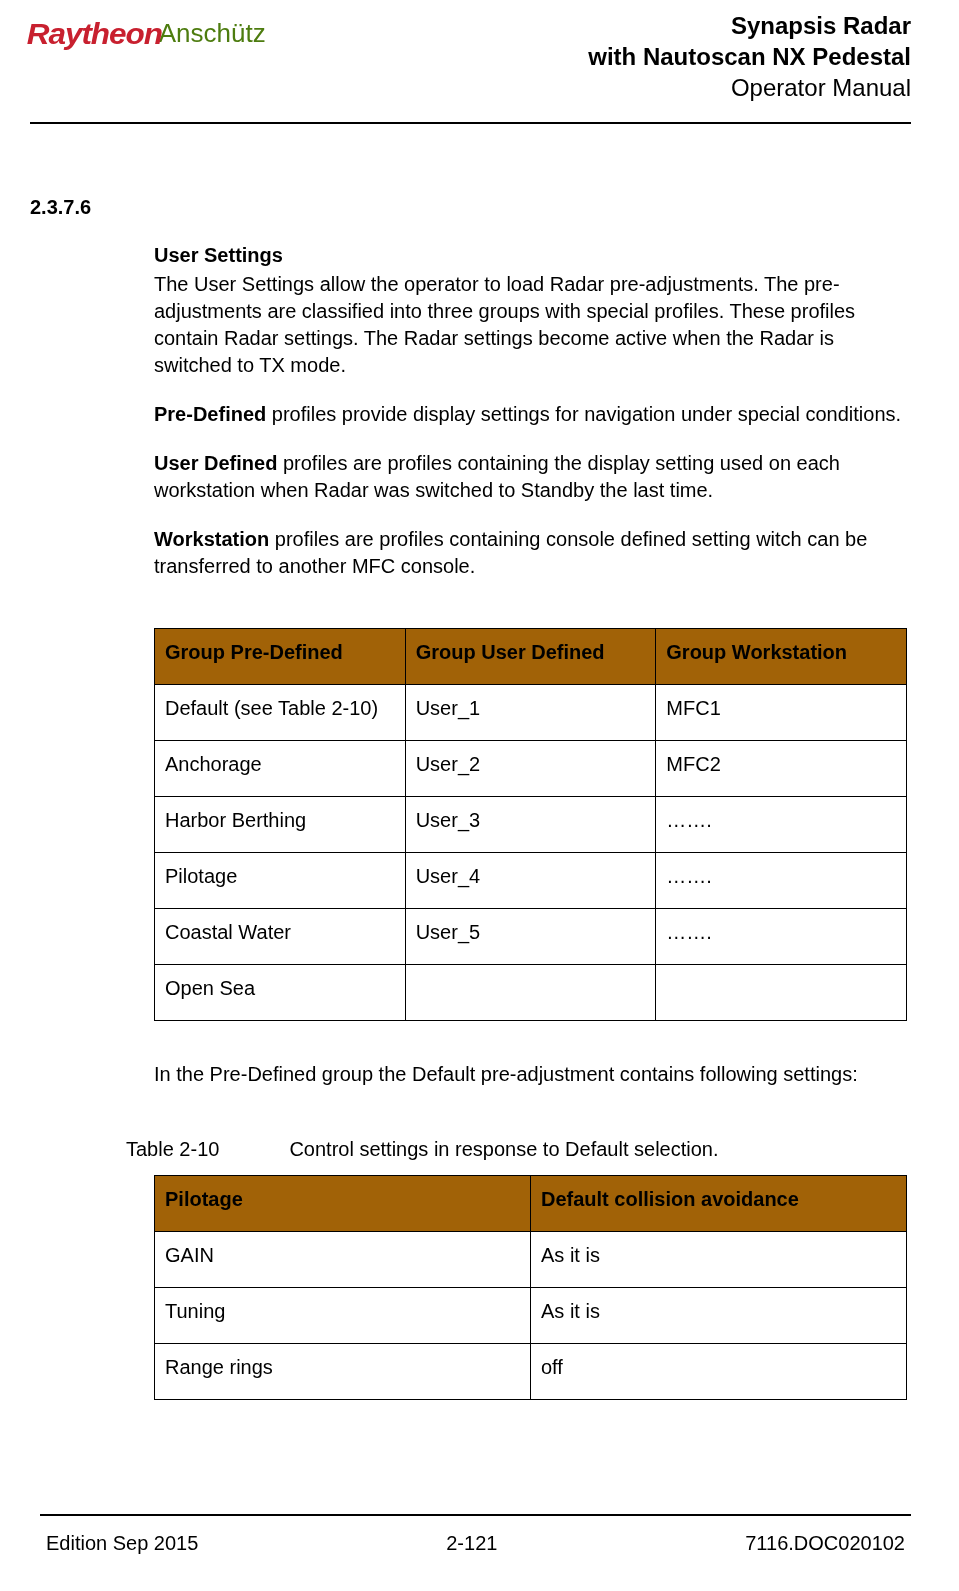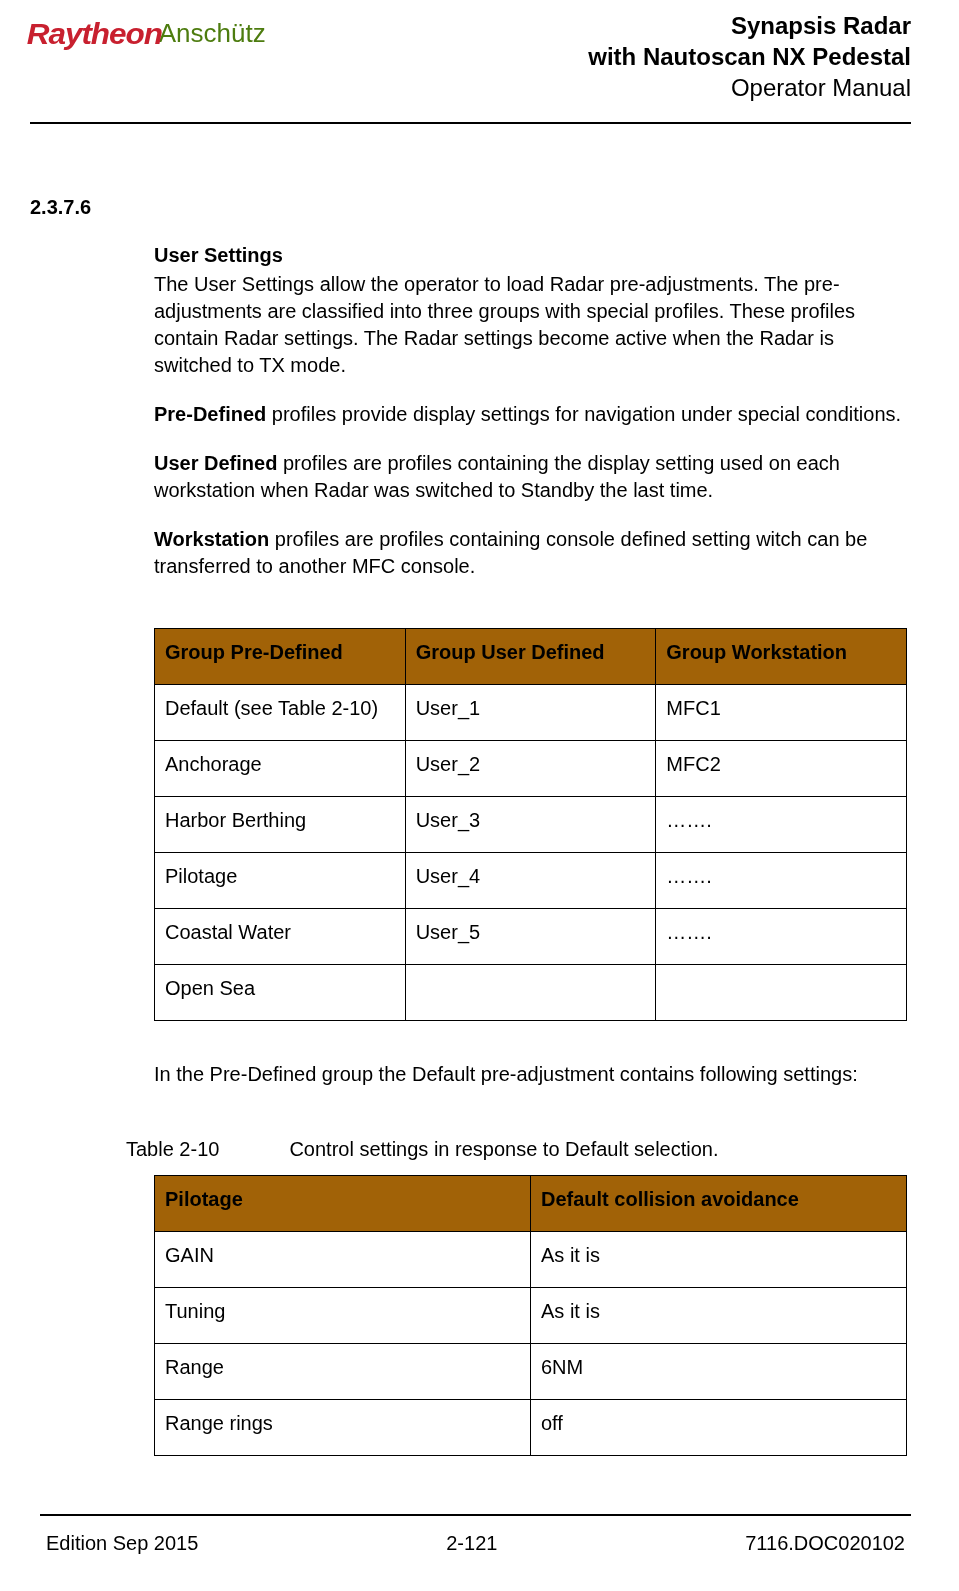--- a/index.html
+++ b/index.html
@@ -188,24 +188,20 @@
       </tr>
       <tr>
             <td>GAIN</td>
             <td>As it is</td>
           </tr>
       <tr>
             <td>Tuning</td>
             <td>As it is</td>
           </tr>
       <tr>
-            <td>Range</td>
-            <td>6NM</td>
-          </tr>
-      <tr>
             <td>Range rings</td>
             <td>off</td>
           </tr>
     </tbody>
       </table>
   </div>
 </div>
 
 <div class="footer">
   <hr class="hr-bottom">

